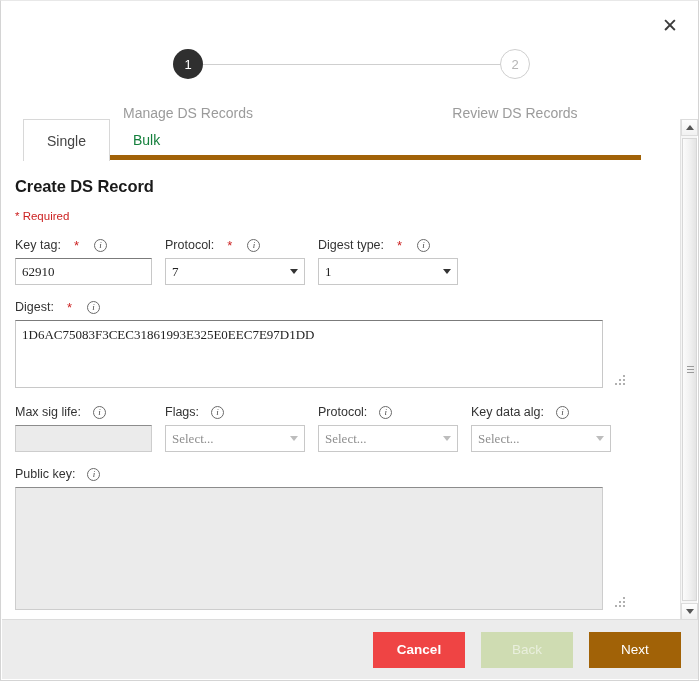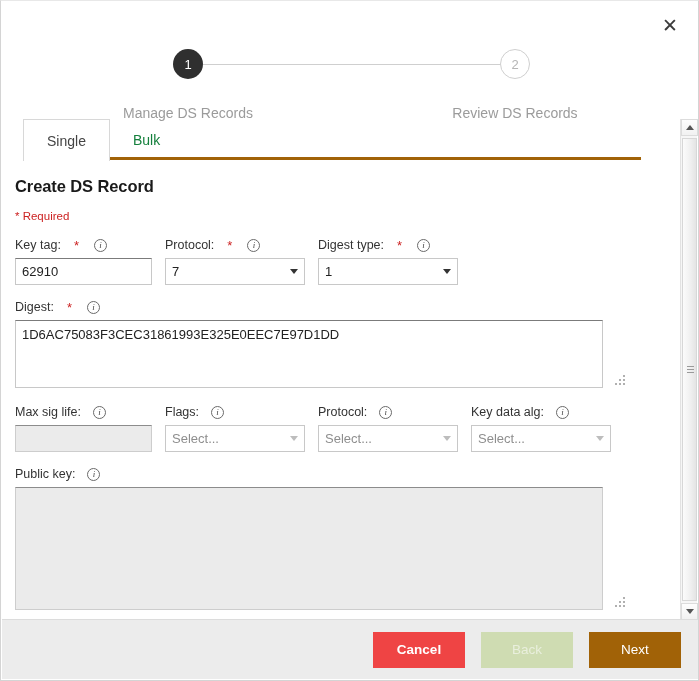--- a/index.html
+++ b/index.html
@@ -93,21 +93,21 @@
     width: 657px; height: 501px;
     padding: 0 0 0 0;
   }
 
   
   #tabs {
     position: relative;
     height: 41px;
     margin-left: 21px;
     margin-right: 18px;
-    border-bottom: 3px solid #a16207;
+    border-bottom: 5px solid #a16207;
   }
   .tab {
     position: relative;
     float: left;
     height: 41px;
     padding: 0 23px;
     display: flex; align-items: center;
     font-size: 14px;
     color: #15803d;
     cursor: pointer;
@@ -172,21 +172,21 @@
     font-size: 9px;
     font-style: italic;
     font-family: "Liberation Serif", serif;
     color: #4a4a4a;
     margin-left: 3px;
     cursor: pointer;
     line-height: 1;
   }
 
   input.txt, select.sel, textarea.ta {
-    font-family: Liberation Sans, sans-serif;
+    font-family: Liberation Serif, serif;
     font-size: 13px;
     color: #222222;
     outline: none;
   }
 
   input.txt {
     height: 27px;
     padding: 0 6px;
     border: 1px solid #c8c8c8;
     border-top: 1px solid #7b7b7b;

